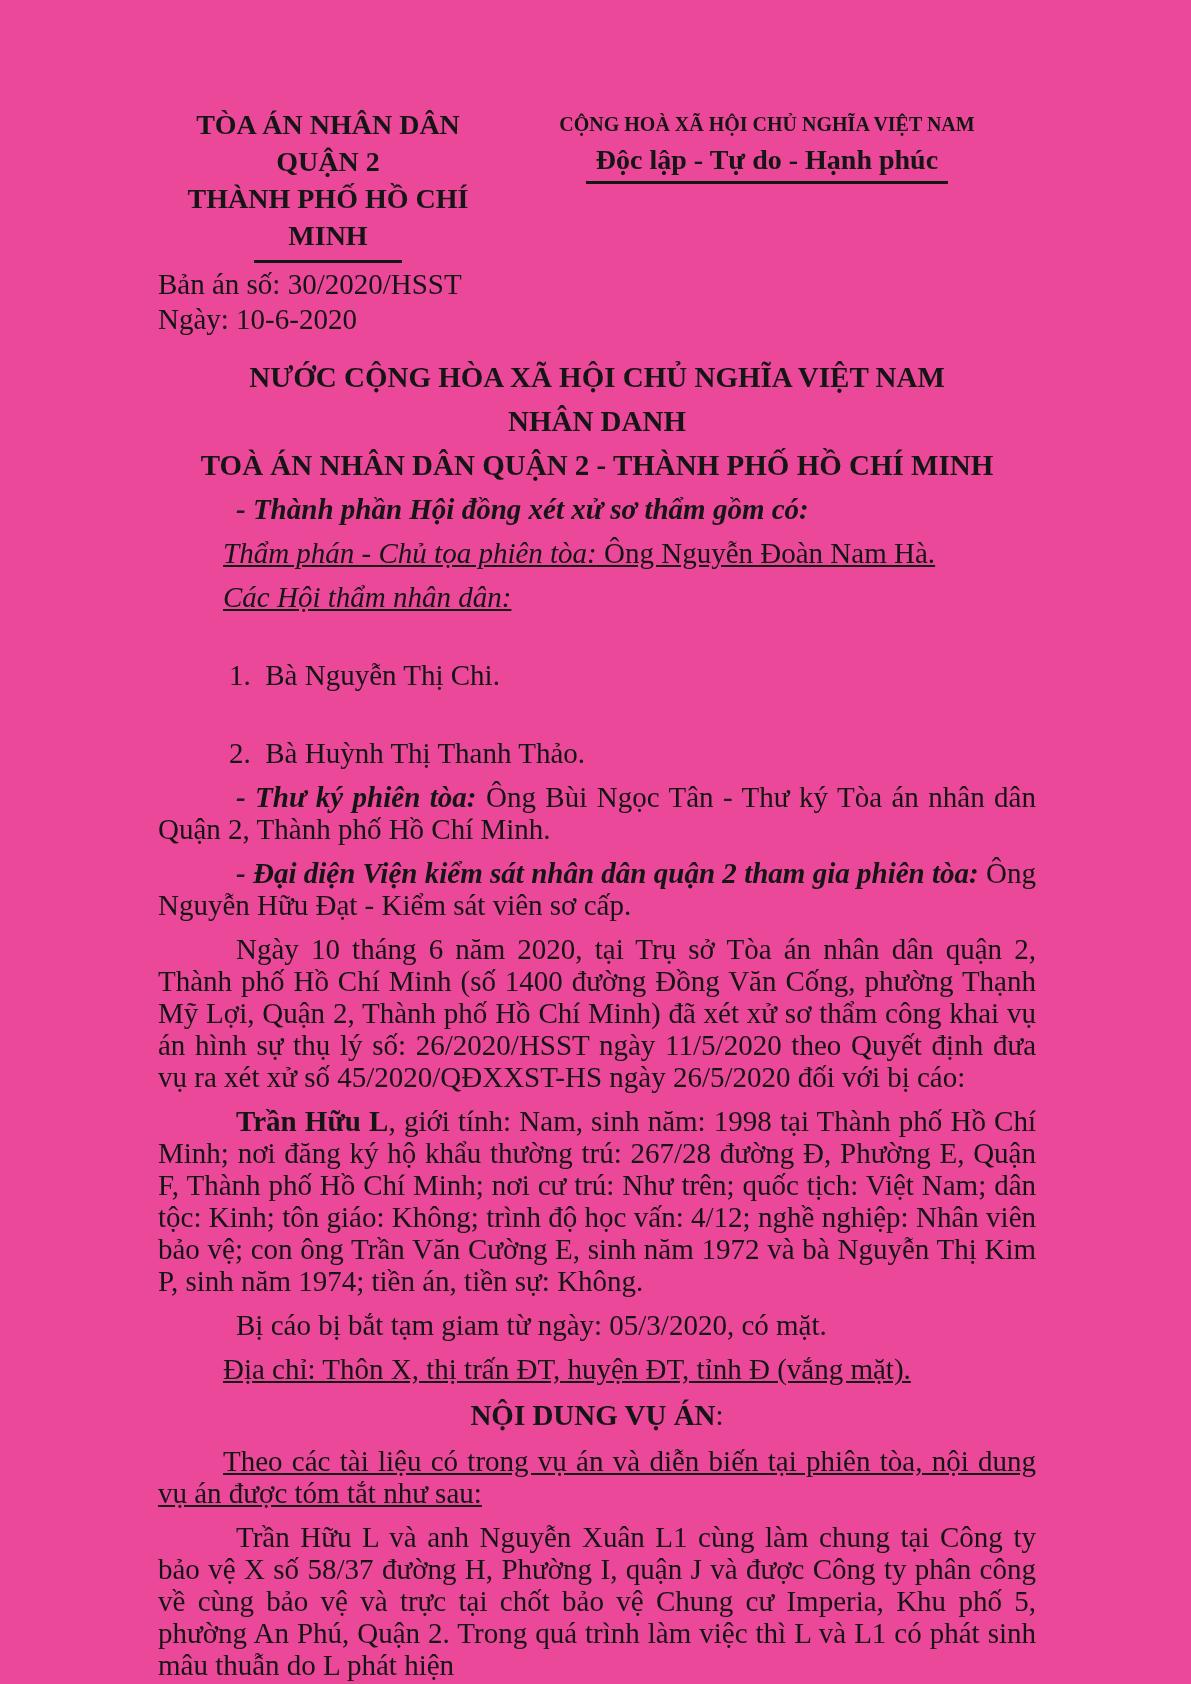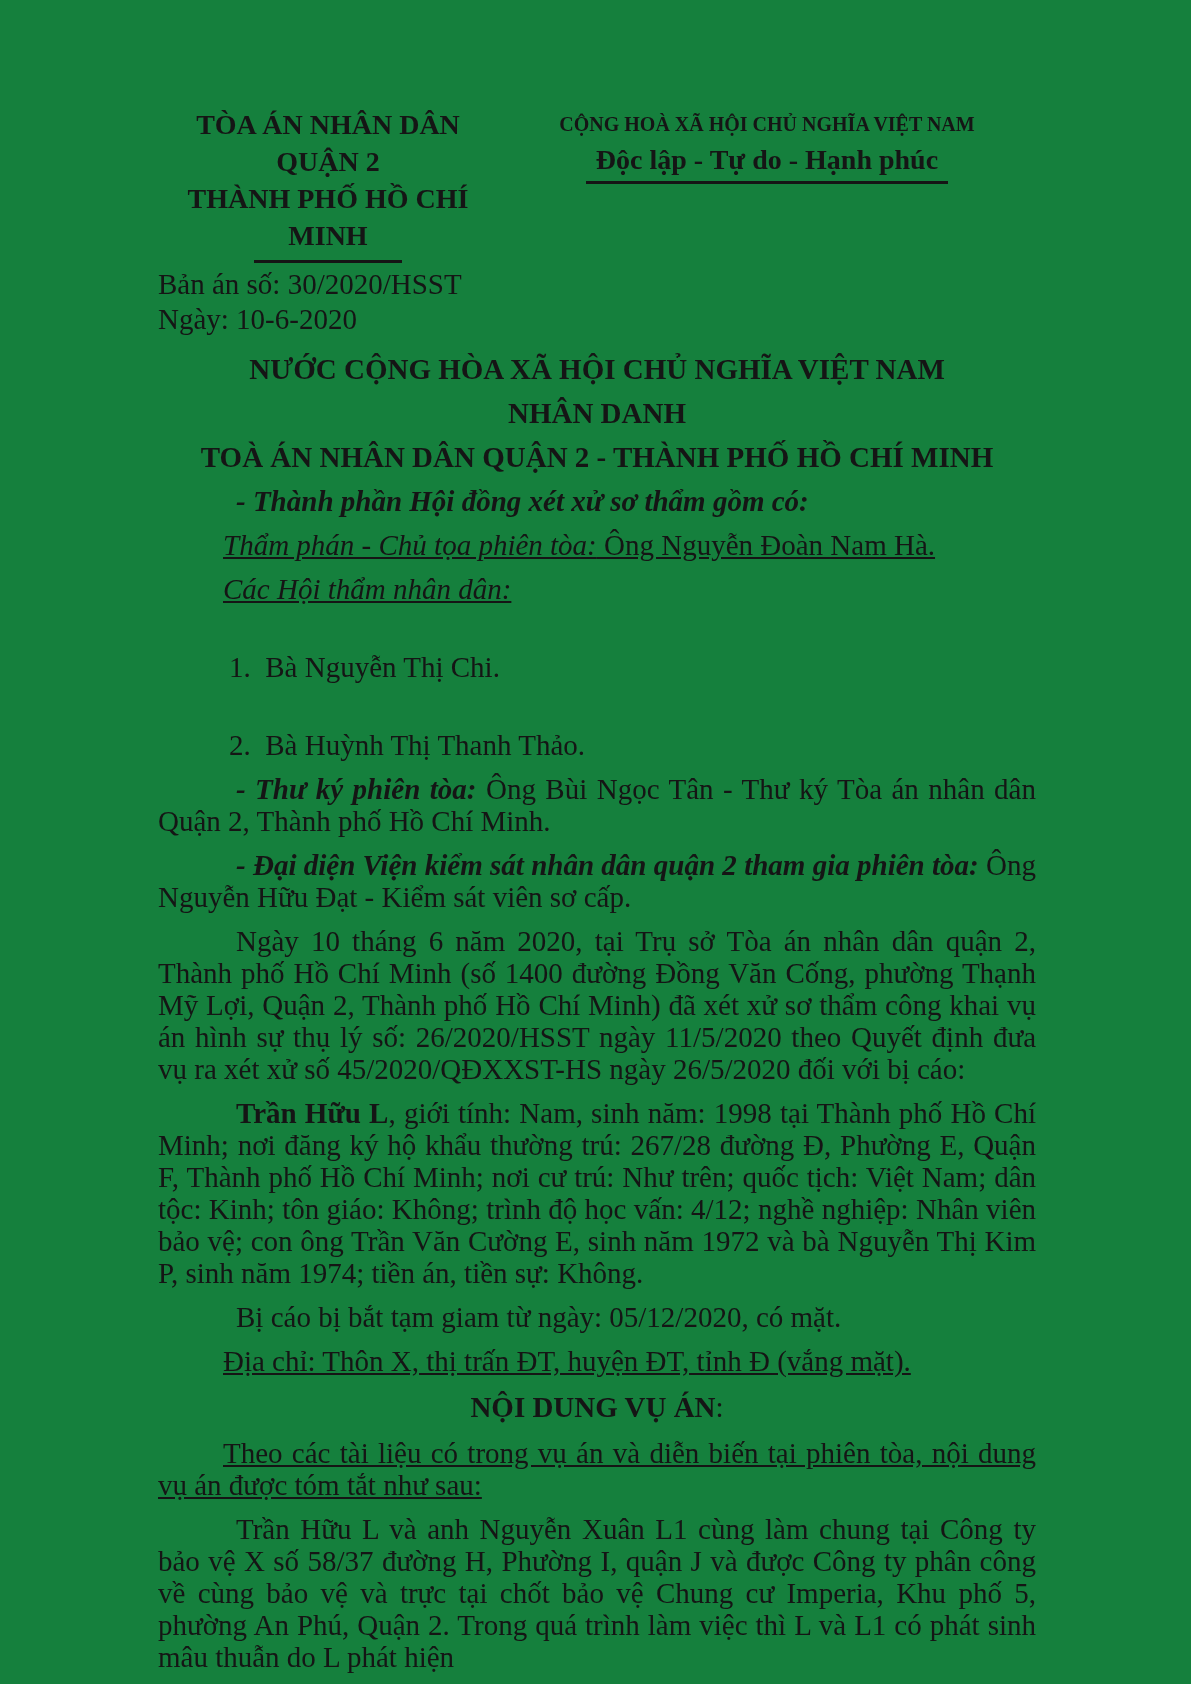--- a/index.html
+++ b/index.html
@@ -1,21 +1,21 @@
 <!DOCTYPE html>
 <html lang="vi"><head>
 <meta charset="utf-8">
 <style>
   html, body { margin: 0; padding: 0; background: #9a9a9a; }
   .page {
     position: relative;
     width: 1191px;
     height: 1684px;
     margin: 0 auto;
-    background: #15803d;
+    background: #ec4899;
     color: #151515;
     font-family: "Liberation Serif", "DejaVu Serif", serif;
     font-size: 29px;
     line-height: 32px;
     box-sizing: border-box;
     padding: 106px 155px 0 158px;
     overflow: hidden;
   }
   .b  { font-weight: bold; }
   .i  { font-style: italic; }
@@ -43,21 +43,21 @@
   .hdr-right .l1 { font-size: 20px; line-height: 37px; letter-spacing: 0px; }
   .hdr-right .l2 {
     display: inline-block;
     font-size: 28px;
     line-height: 34px;
     border-bottom: 3px solid #151515;
     padding: 0 10px 4px 10px;
     text-align: right;
   }
 
-  .meta-block { margin: 2px 0 16px 0; }
+  .meta-block { margin: 2px 0 24px 0; }
   .meta-line { margin: 0; line-height: 35px; }
 
   
   .title-line {
     text-align: center;
     font-weight: bold;
     margin: 0 0 12px 0;
   }
 
   
@@ -104,21 +104,21 @@
   <p class="p ind-l">2.&nbsp; Bà Huỳnh Thị Thanh Thảo.</p>
 
   <p class="p ind"><span class="bi">- Thư ký phiên tòa:</span><span> Ông Bùi Ngọc Tân - Thư ký Tòa án nhân dân Quận 2, Thành phố Hồ Chí Minh.</span></p>
 
   <p class="p ind"><span class="bi">- Đại diện Viện kiểm sát nhân dân quận 2 tham gia phiên tòa:</span><span> Ông Nguyễn Hữu Đạt - Kiểm sát viên sơ cấp.</span></p>
 
   <p class="p ind">Ngày 10 tháng 6 năm 2020, tại Trụ sở Tòa án nhân dân quận 2, Thành phố Hồ Chí Minh (số 1400 đường Đồng Văn Cống, phường Thạnh Mỹ Lợi, Quận 2, Thành phố Hồ Chí Minh) đã xét xử sơ thẩm công khai vụ án hình sự thụ lý số: 26/2020/HSST ngày 11/5/2020 theo Quyết định đưa vụ ra xét xử số 45/2020/QĐXXST-HS ngày 26/5/2020 đối với bị cáo:</p>
 
   <p class="p ind"><span class="b">Trần Hữu L</span><span>, giới tính: Nam, sinh năm: 1998 tại Thành phố Hồ Chí Minh; nơi đăng ký hộ khẩu thường trú: 267/28 đường Đ, Phường E, Quận F, Thành phố Hồ Chí Minh; nơi cư trú: Như trên; quốc tịch: Việt Nam; dân tộc: Kinh; tôn giáo: Không; trình độ học vấn: 4/12; nghề nghiệp: Nhân viên bảo vệ; con ông Trần Văn Cường E, sinh năm 1972 và bà Nguyễn Thị Kim P, sinh năm 1974; tiền án, tiền sự: Không.</span></p>
 
-  <p class="p ind">Bị cáo bị bắt tạm giam từ ngày: 05/12/2020, có mặt.</p>
+  <p class="p ind">Bị cáo bị bắt tạm giam từ ngày: 05/3/2020, có mặt.</p>
 
 
   <p class="p ind-m">Địa chỉ: Thôn X, thị trấn ĐT, huyện ĐT, tỉnh Đ (vắng mặt).</p>
 
   <div class="center-head"><span class="b">NỘI DUNG VỤ ÁN</span><span>:</span></div>
 
   <p class="p ind-m">Theo các tài liệu có trong vụ án và diễn biến tại phiên tòa, nội dung vụ án được tóm tắt như sau:</p>
 
   <p class="p ind">Trần Hữu L và anh Nguyễn Xuân L1 cùng làm chung tại Công ty bảo vệ X số 58/37 đường H, Phường I, quận J và được Công ty phân công về cùng bảo vệ và trực tại chốt bảo vệ Chung cư Imperia, Khu phố 5, phường An Phú, Quận 2. Trong quá trình làm việc thì L và L1 có phát sinh mâu thuẫn do L phát hiện</p>
 

